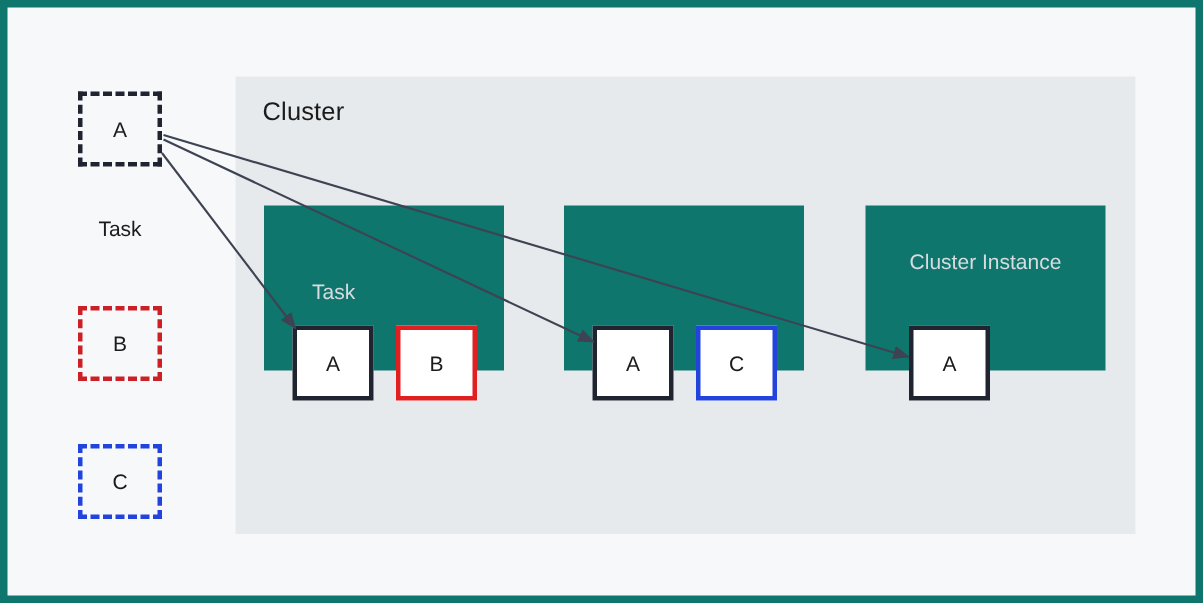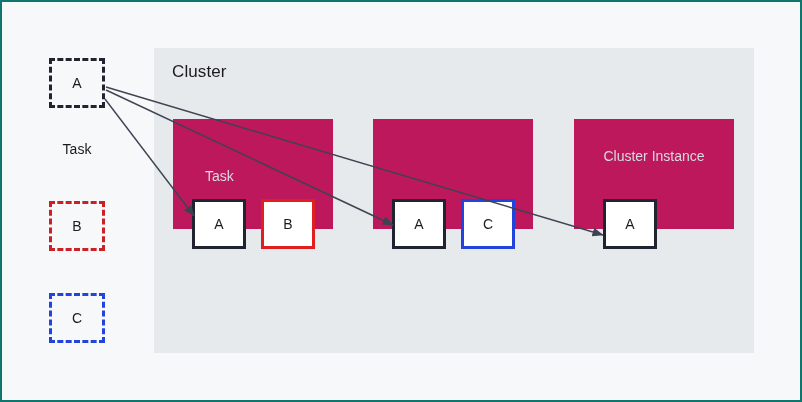--- a/index.html
+++ b/index.html
@@ -5,21 +5,21 @@
   html, body {
     margin: 0;
     padding: 0;
     background: #ffffff;
   }
   #canvas {
     position: relative;
     width: 802px;
     height: 402px;
     background: #f7f8fa;
-    border: 2px solid #0f766e;
+    border: 5px solid #0f766e;
     box-sizing: border-box;
     font-family: "Liberation Sans", sans-serif;
     overflow: hidden;
   }
 
   
   .cluster-panel {
     position: absolute;
     left: 152px;
     top: 46px;
@@ -32,24 +32,24 @@
     left: 18px;
     top: 14px;
     font-size: 17px;
     color: #1b1b1b;
     letter-spacing: 0.1px;
   }
 
   
   .gray-box {
     position: absolute;
-    top: 117px;
+    top: 132px;
     width: 160px;
     height: 110px;
-    background: #be185d;
+    background: #0f766e;
   }
   #gray-box-1 { left: 171px; }
   #gray-box-2 { left: 371px; }
   #gray-box-3 { left: 572px; }
 
   .gray-label {
     position: absolute;
     font-size: 14px;
     color: #d8dbdf;
     white-space: nowrap;

